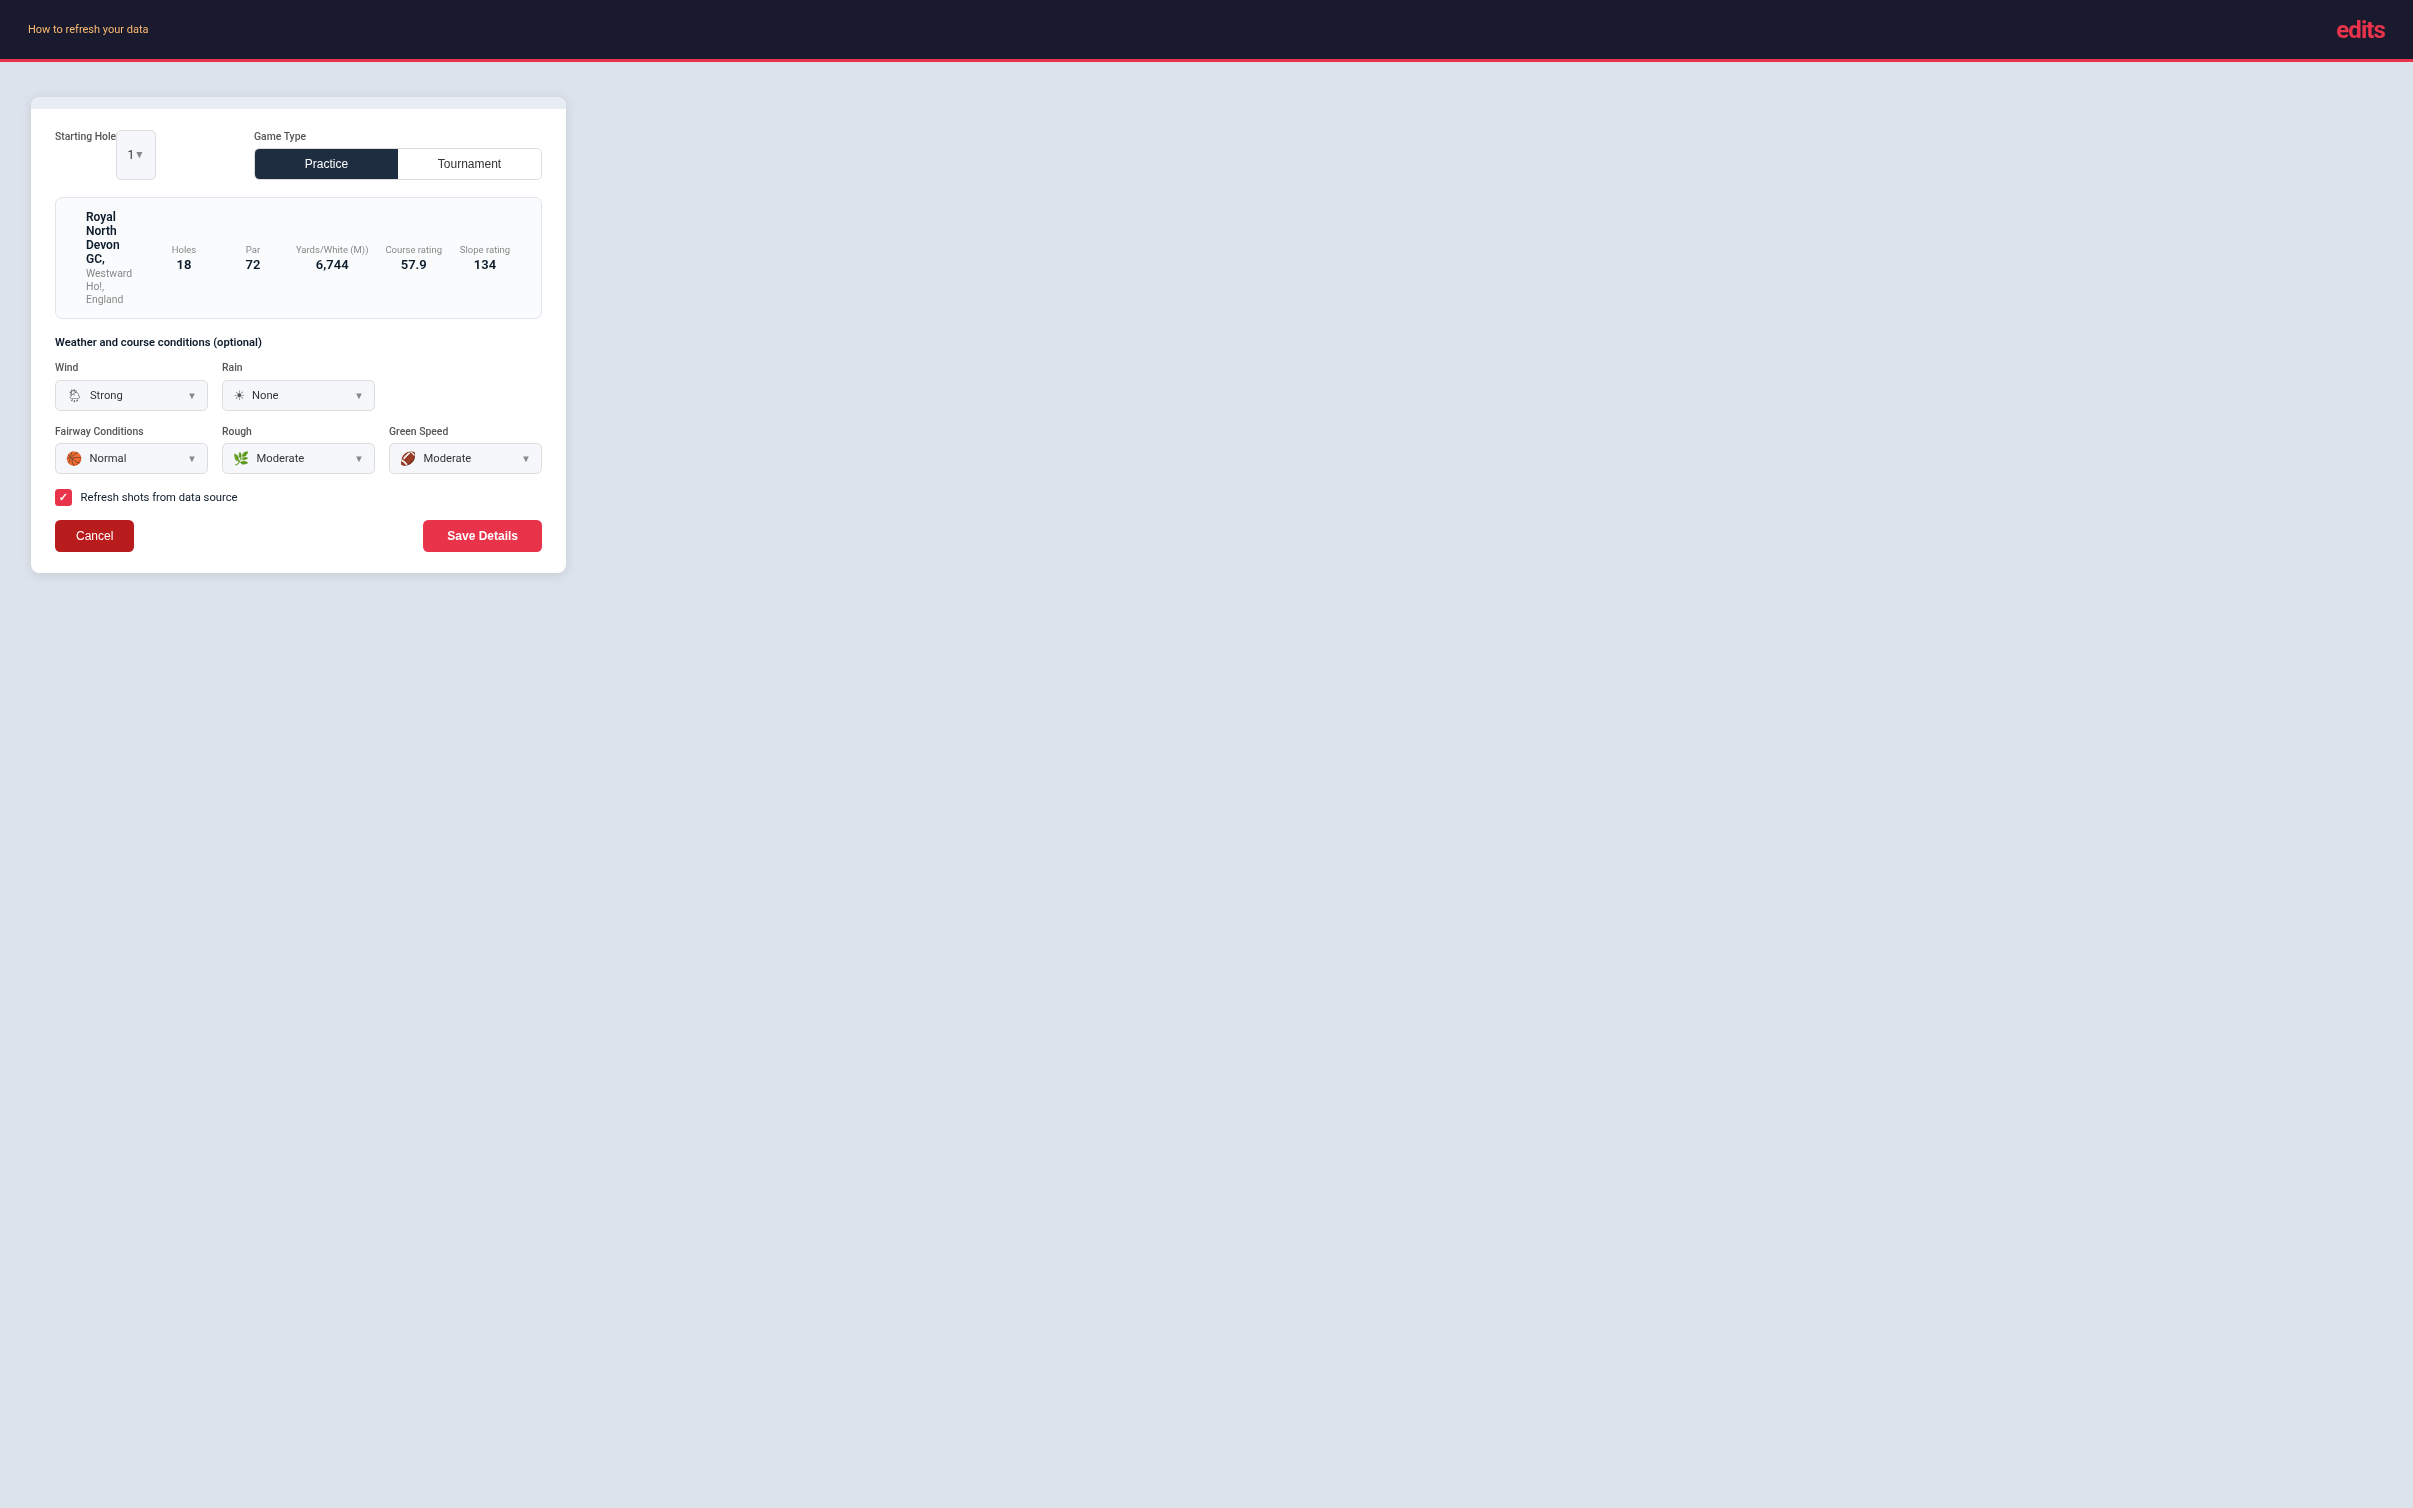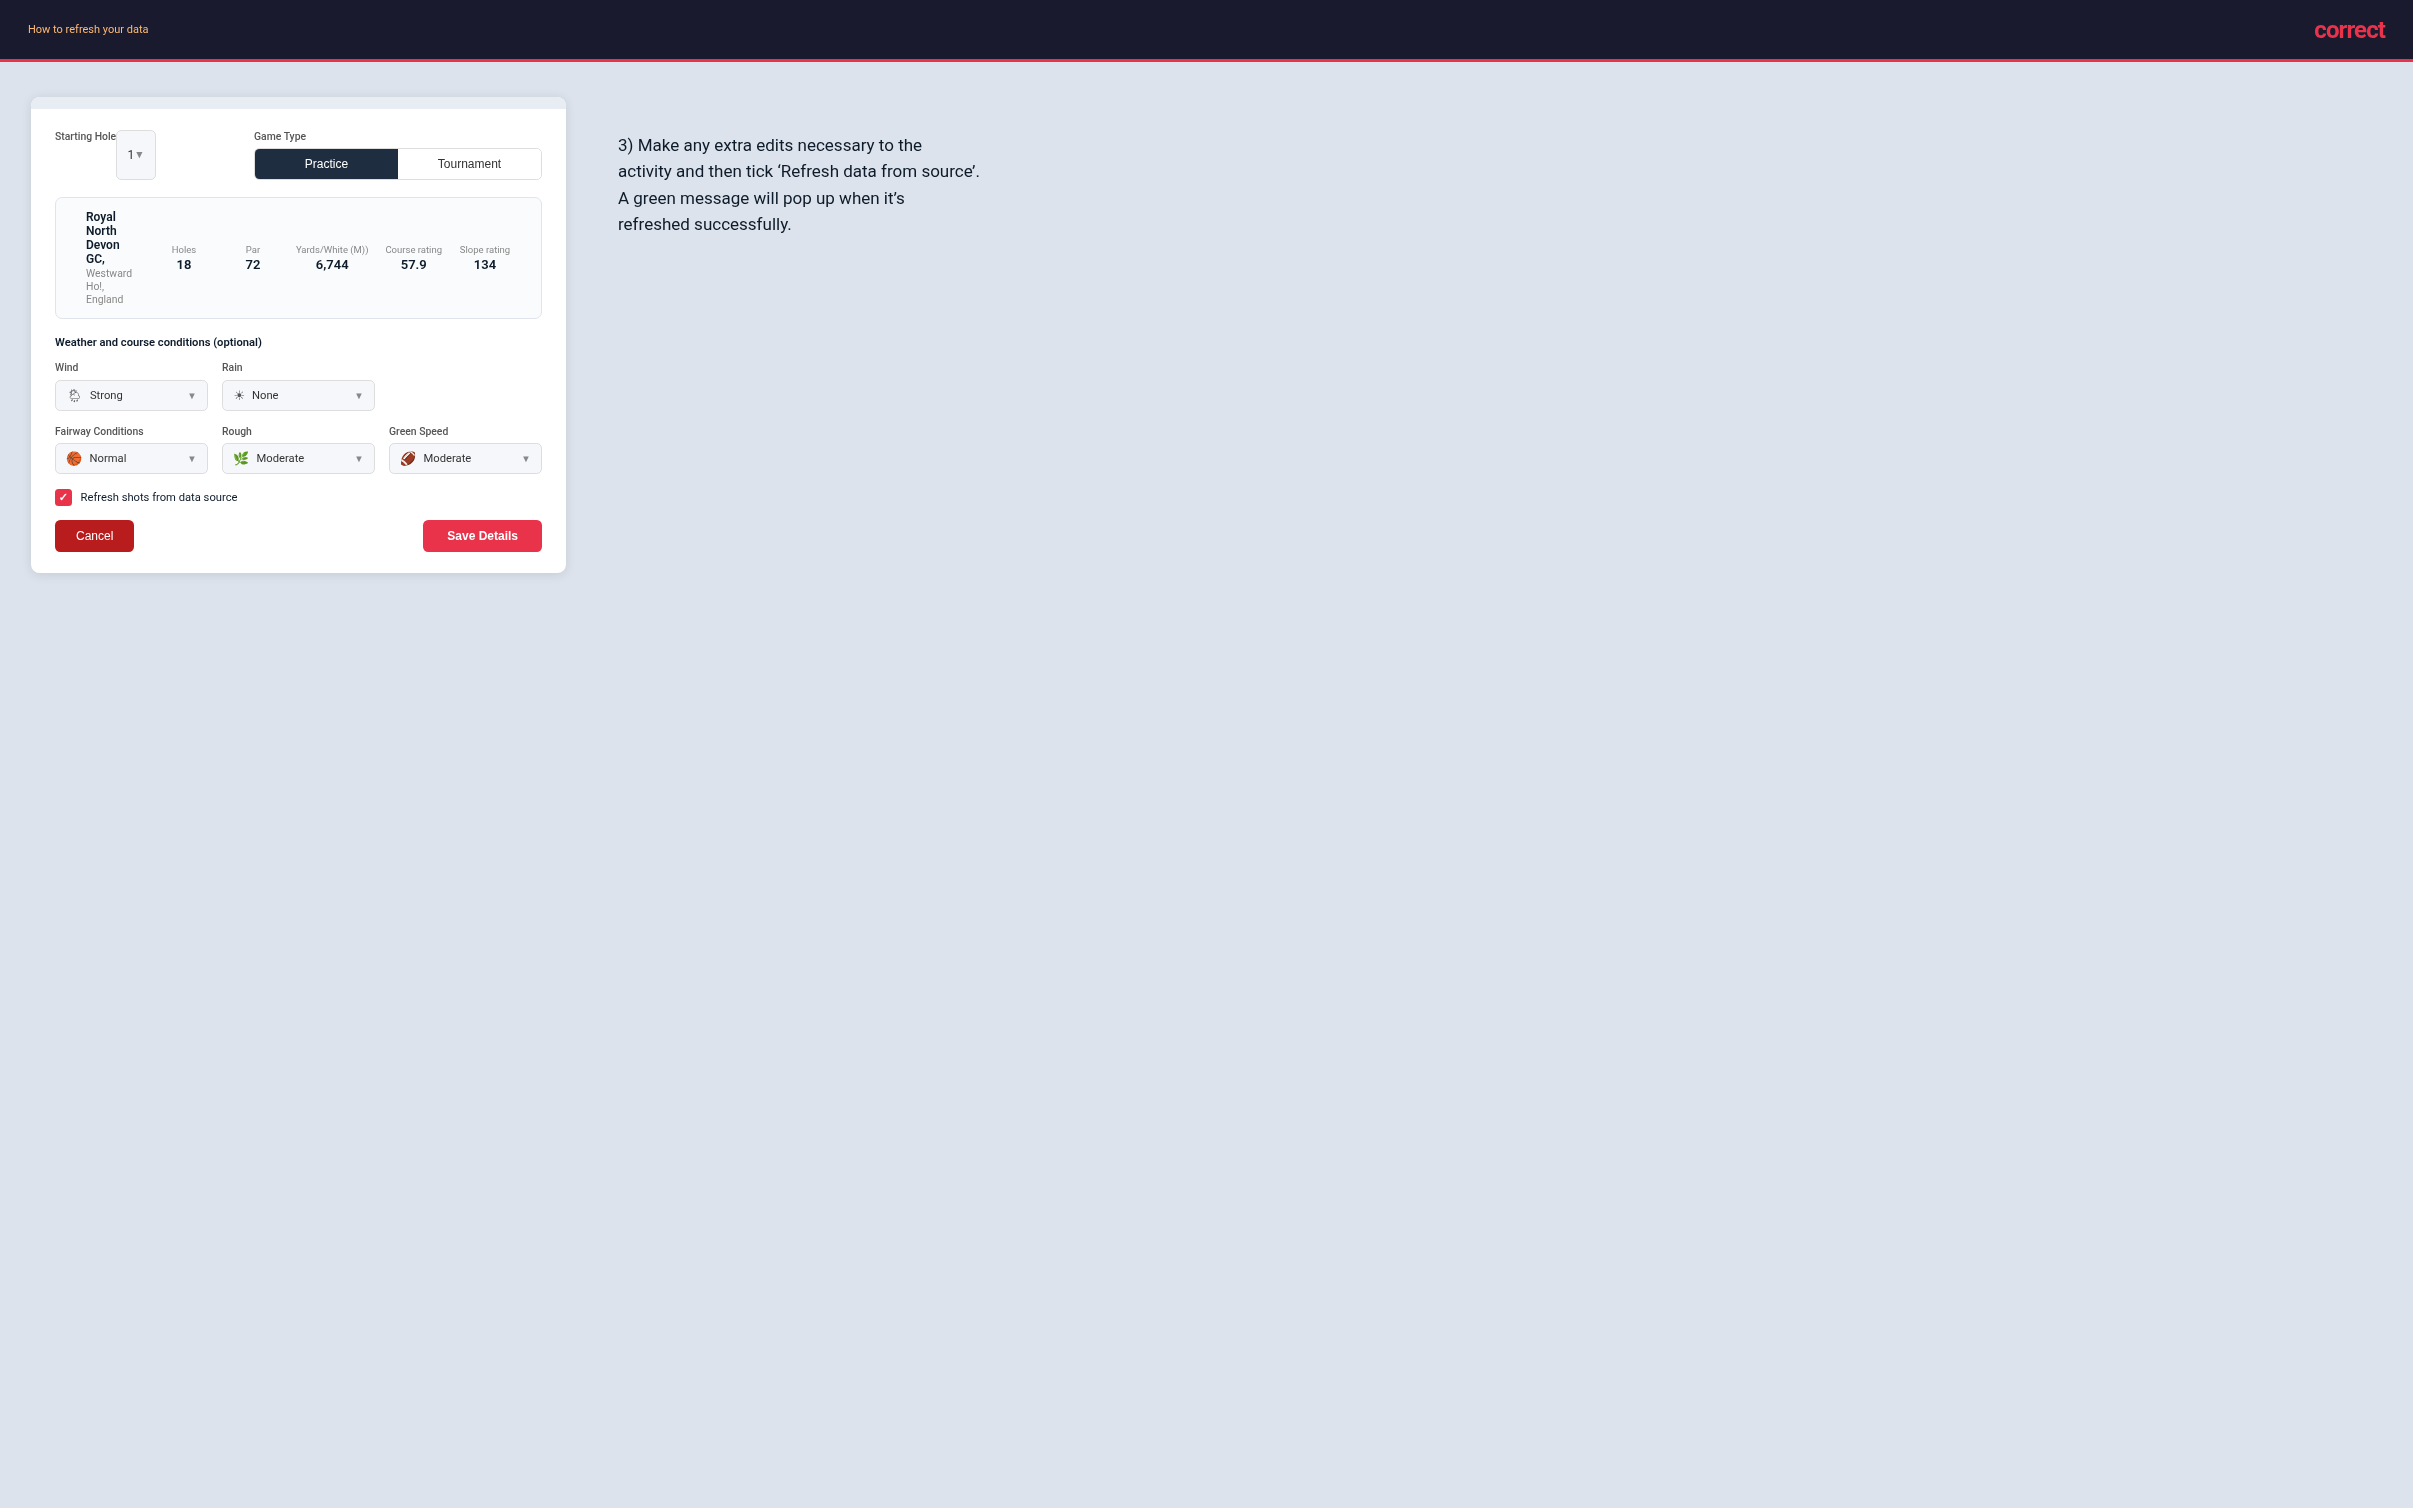--- a/index.html
+++ b/index.html
@@ -275,21 +275,21 @@
       border-top: 1.3px solid #e8334a;
       margin: 0 0 0 0;
       width: 100%;
     }
   </style>
 </head>
 <body>
 
 <div class="top-bar">
   <span class="top-bar-title">How to refresh your data</span>
-  <span class="logo">correct</span>
+  <span class="logo">edits</span>
 </div>
 <hr class="divider-line">
 
 <div class="main-content">
 
   <div class="content-row">
 
     <div class="card-panel">
       <div class="card-top-bar"></div>
       <div class="card-body">
@@ -404,19 +404,16 @@
         </div>
         <span class="checkbox-label">Refresh shots from data source</span>
       </div>
 
       <div class="card-footer">
         <button class="cancel-btn">Cancel</button>
         <button class="save-btn">Save Details</button>
       </div>
     </div>
 
-    <div class="right-panel">
-      <div class="right-text">3) Make any extra edits necessary to the activity and then tick ‘Refresh data from source’. A green message will pop up when it’s refreshed successfully.</div>
-    </div>
 
   </div>
 </div>
 
 
 </body></html>

